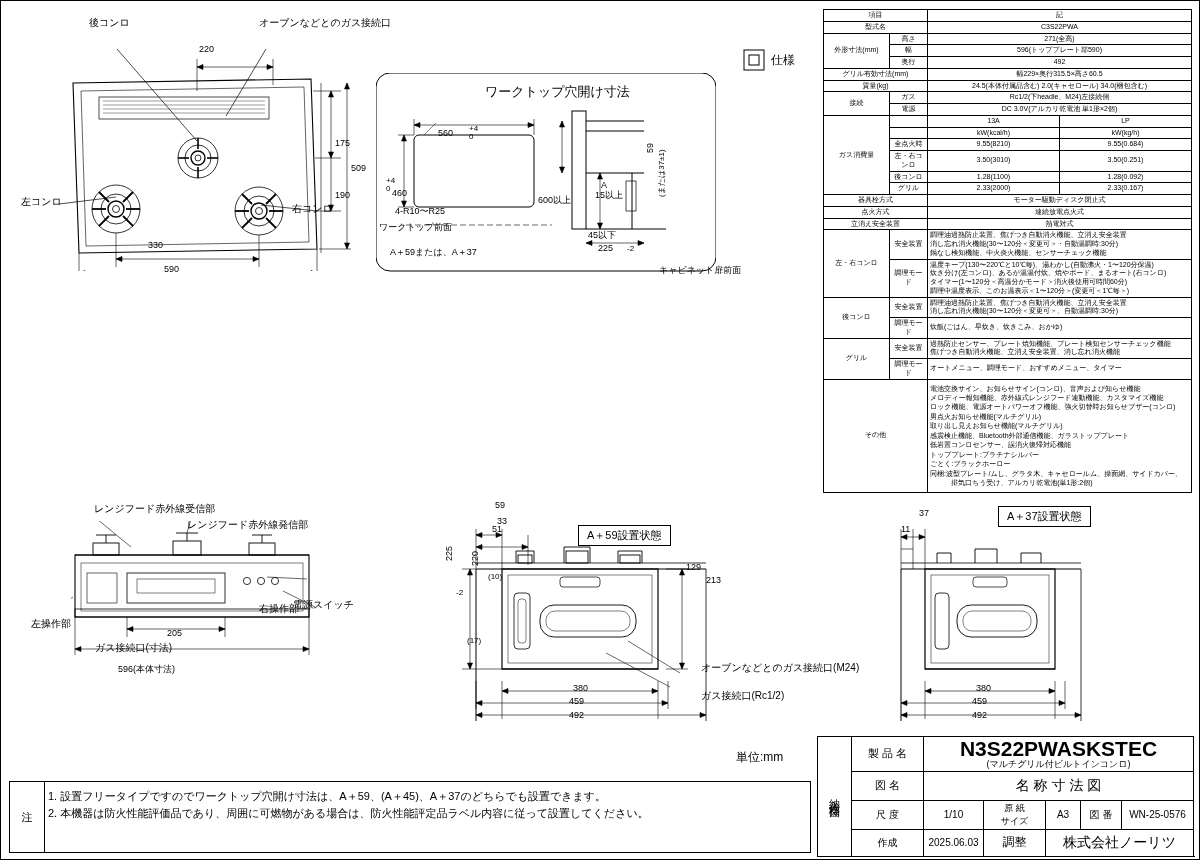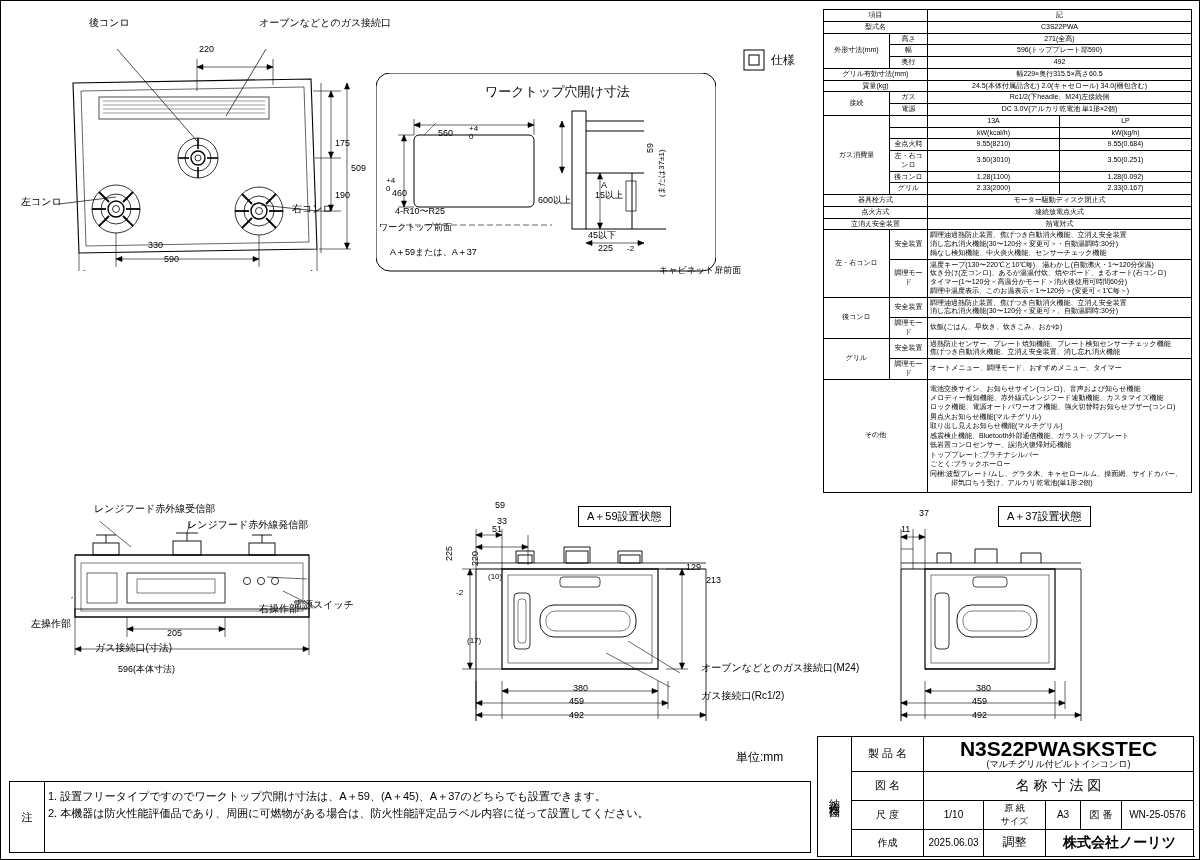--- a/index.html
+++ b/index.html
@@ -293,21 +293,21 @@
   </div>
   <div class="abs lbl" style="left:88px;top:16px;">後コンロ</div>
   <div class="abs lbl" style="left:258px;top:16px;">オーブンなどとのガス接続口</div>
   <div class="abs lbl" style="left:20px;top:195px;">左コンロ</div>
   <div class="abs lbl" style="left:291px;top:202px;">右コンロ</div>
   <div class="abs lbl-s" style="left:198px;top:44px;">220</div>
   <div class="abs lbl-s" style="left:334px;top:138px;">175</div>
   <div class="abs lbl-s" style="left:334px;top:190px;">190</div>
   <div class="abs lbl-s" style="left:350px;top:163px;">509</div>
   <div class="abs lbl-s" style="left:147px;top:240px;">330</div>
-  <div class="abs lbl-s" style="left:163px;top:254px;">590</div>
+  <div class="abs lbl-s" style="left:163px;top:264px;">590</div>
 
   <div class="abs" style="left:375px;top:72px;">
     <svg width="340" height="200" viewBox="0 0 340 200">
       <rect x="0" y="0" width="340" height="198" rx="14" fill="none" stroke="#000" stroke-width="1"></rect>
 
       <rect x="38" y="62" width="120" height="72" rx="5" fill="none" stroke="#000" stroke-width="1"></rect>
 
       <g stroke="#000" stroke-width="0.6">
         <line x1="38" y1="46" x2="38" y2="62"></line>
         <line x1="158" y1="46" x2="158" y2="62"></line>
@@ -490,21 +490,21 @@
         <line x1="20" y1="194" x2="250" y2="194"></line>
         <polygon points="20,194 26,191.5 26,196.5" fill="#000"></polygon>
         <polygon points="250,194 244,191.5 244,196.5" fill="#000"></polygon>
         <line x1="212" y1="160" x2="212" y2="188"></line>
       </g>
 
       <line x1="172" y1="120" x2="224" y2="152" stroke="#000" stroke-width="0.6"></line>
       <line x1="150" y1="132" x2="214" y2="166" stroke="#000" stroke-width="0.6"></line>
     </svg>
   </div>
-  <div class="abs" style="left:577px;top:505px;border:1px solid #000;padding:2px 8px;font-size:11px;background:#fff;">A＋59設置状態</div>
+  <div class="abs" style="left:577px;top:524px;border:1px solid #000;padding:2px 8px;font-size:11px;background:#fff;">A＋59設置状態</div>
   <div class="abs lbl-s" style="left:494px;top:500px;">59</div>
   <div class="abs lbl-s" style="left:496px;top:516px;text-align:center;">33</div>
   <div class="abs lbl-s" style="left:455px;top:524px;padding-left:36px;">51</div>
   <div class="abs lbl-s" style="left:444px;top:560px;transform:rotate(-90deg);transform-origin:left top;">225</div>
   <div class="abs lbl-xs" style="left:455px;top:588px;">-2</div>
   <div class="abs lbl-s" style="left:470px;top:565px;transform:rotate(-90deg);transform-origin:left top;">220</div>
   <div class="abs lbl-xs" style="left:487px;top:572px;">(10)</div>
   <div class="abs lbl-xs" style="left:466px;top:636px;">(17)</div>
   <div class="abs lbl-s" style="left:685px;top:562px;">129</div>
   <div class="abs lbl-s" style="left:705px;top:575px;">213</div>
@@ -606,19 +606,19 @@
               <div style="flex:0 0 34px;border-right:0.8px solid #000;display:flex;align-items:center;justify-content:center;">A3</div>
               <div style="flex:0 0 40px;border-right:0.8px solid #000;display:flex;align-items:center;justify-content:center;">図 番</div>
               <div style="flex:1;display:flex;align-items:center;justify-content:center;text-align:right;">WN-25-0576</div>
             </div>
           </td>
         </tr>
         <tr>
           <td style="height:24px;font-size:10px">作成</td>
           <td style="font-size:10px">2025.06.03</td>
           <td style="font-size:12px">調整</td>
-          <td colspan="2" style="font-size:14px;font-weight:bold">株式会社ノーリツ</td>
+          <td colspan="2" style="font-size:14px;font-weight:normal">株式会社ノーリツ</td>
         </tr>
       </tbody>
     </table>
   </div>
 
 </div>
 
 </body></html>

